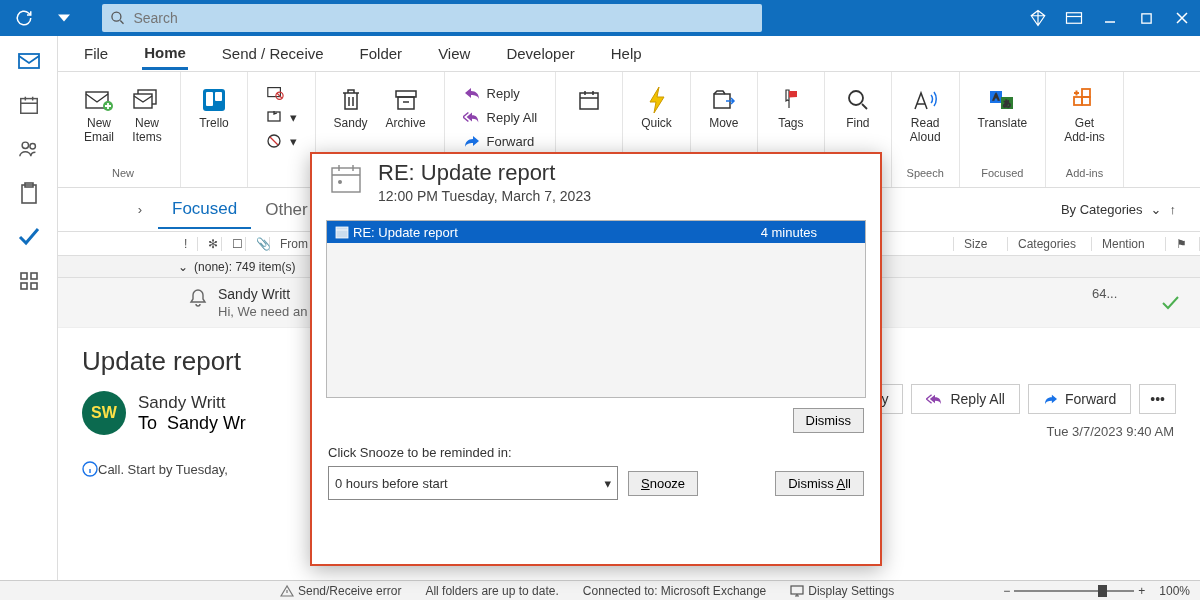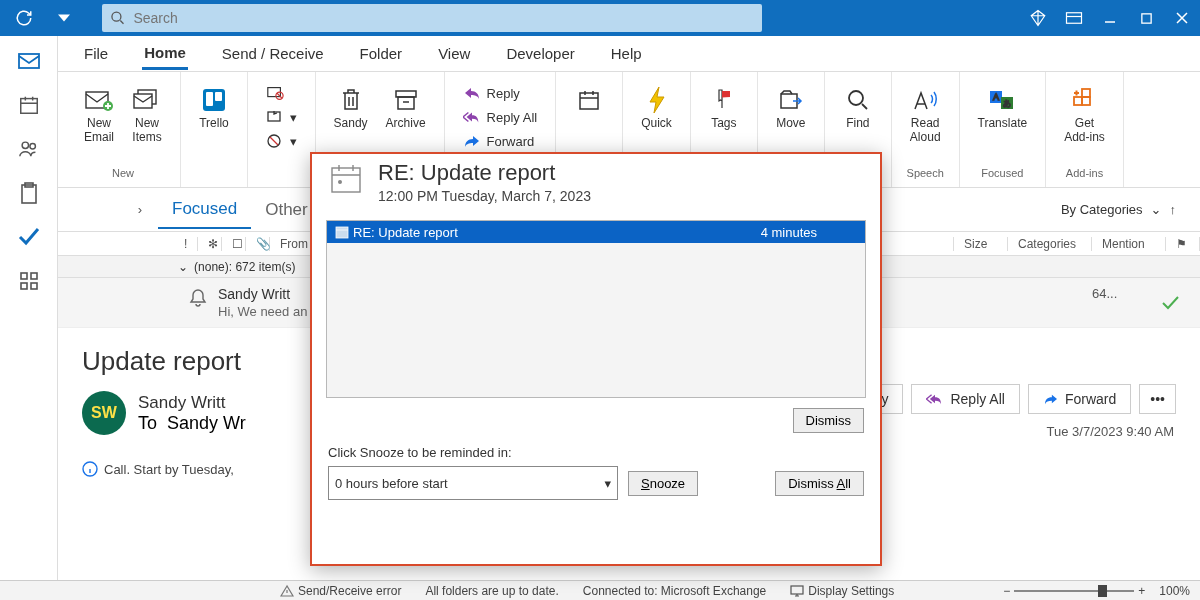--- a/index.html
+++ b/index.html
@@ -54,21 +54,21 @@
 .preview { font-size:13px; color:#666; margin-top:2px; }
 
 
 .readpane { flex:1; padding:18px 24px; position:relative; }
 .rp-subject { font-size:26px; font-weight:400; margin-bottom:14px; }
 .rp-head { display:flex; align-items:center; gap:12px; }
 .avatar { width:44px; height:44px; border-radius:50%; background:#0b6a4f; color:#fde047; display:flex; align-items:center; justify-content:center; font-size:16px; font-weight:600; }
 .rp-toolbar { position:absolute; right:24px; top:56px; display:flex; gap:8px; }
 .rp-tbtn { border:1px solid #ccc; padding:6px 14px; display:flex; align-items:center; gap:6px; cursor:pointer; font-size:14px; background:#fff;}
 .rp-date { position:absolute; right:26px; top:96px; font-size:13px; color:#555;}
-.rp-note { margin-top:26px; font-size:13px; color:#444; display:flex; align-items:center; gap:6px;}
+.rp-note { margin-top:26px; font-size:13px; color:#444; display:flex; align-items:center; }
 
 
 .statusbar { position:absolute; left:0; right:0; bottom:0; height:20px; border-top:1px solid #ccc; background:#f3f3f3; display:flex; align-items:center; font-size:12px; color:#444; padding:0 10px; gap:24px;}
 .statusbar .sp { display:flex; align-items:center; gap:4px;}
 .zoomer { margin-left:auto; display:flex; align-items:center; gap:4px;}
 .zline { width:120px; height:2px; background:#888; position:relative;}
 .zknob { width:9px; height:12px; background:#444; position:absolute; left:70%; top:-5px;}
 
 
 .dialog { position:absolute; left:310px; top:152px; width:572px; height:414px; background:#fff; border:2px solid #d84a2b; box-shadow:0 4px 20px rgba(0,0,0,.3); display:flex; flex-direction:column;}
@@ -340,40 +340,40 @@
             </svg>
           </div>
           <div class="lbl">Quick</div>
         </div>
       </div>
     </div>
   <div class="rgroup">
       <div class="rbtns">
         <div class="rbtn">
           <div class="ico">
-            <svg width="20" height="26" viewBox="0 0 20 26" fill="#d33" stroke="#333" stroke-width="1.2">
-              <path d="M5 3h3v11l-1.5-1L5 14zM8 3v18" fill="none"></path>
-              <path d="M8 4h8v6l-8 .5z" stroke="none"></path>
-            </svg>
-          </div>
-          <div class="lbl">Tags</div>
-        </div>
-      </div>
-    </div>
-  <div class="rgroup">
-      <div class="rbtns">
-        <div class="rbtn">
-          <div class="ico">
             <svg width="26" height="24" viewBox="0 0 26 24" fill="none" stroke="#333" stroke-width="1.5">
               <rect x="3" y="6" width="16" height="14"></rect>
               <path d="M3 6l3-3h6l2 3"></path>
               <path d="M15 13h8m-3-3 3 3-3 3" stroke="#1a73e8"></path>
             </svg>
           </div>
           <div class="lbl">Move</div>
+        </div>
+      </div>
+    </div>
+  <div class="rgroup">
+      <div class="rbtns">
+        <div class="rbtn">
+          <div class="ico">
+            <svg width="20" height="26" viewBox="0 0 20 26" fill="#d33" stroke="#333" stroke-width="1.2">
+              <path d="M5 3h3v11l-1.5-1L5 14zM8 3v18" fill="none"></path>
+              <path d="M8 4h8v6l-8 .5z" stroke="none"></path>
+            </svg>
+          </div>
+          <div class="lbl">Tags</div>
         </div>
       </div>
     </div>
   <div class="rgroup">
       <div class="rbtns">
         <div class="rbtn">
           <div class="ico">
             <svg width="24" height="24" viewBox="0 0 24 24" fill="none" stroke="#333" stroke-width="1.8">
               <circle cx="10" cy="10" r="7"></circle>
               <path d="m21 21-5-5"></path>
@@ -450,21 +450,21 @@
       <span class="ch" style="width:20px">☐</span>
       <span class="ch" style="width:20px">📎</span>
     <span class="ch" style="flex:1">From</span>
     <span class="ch" style="width:50px">Size</span>
     <span class="ch" style="width:80px">Categories</span>
     <span class="ch" style="width:70px">Mention</span>
     <span class="ch" style="width:30px">⚑</span>
   </div>
   <div class="grouprow">
       <span>⌄</span>
-      <span>(none): 672 item(s)</span>
+      <span>(none): 749 item(s)</span>
     </div>
   <div class="msgrow">
     <div class="bellcell">
         <svg width="18" height="20" viewBox="0 0 18 20" fill="none" stroke="#666" stroke-width="1.4">
           <path d="M9 2a5 5 0 0 0-5 5v4l-2 3h14l-2-3V7a5 5 0 0 0-5-5zM7 16a2 2 0 0 0 4 0"></path>
         </svg>
       </div>
     <div class="msgbody">
       <div class="sender">Sandy Writt</div>
       <div class="preview">Hi,  We need an updated report — can you get that to us ahead of time?  Appreciate it - thanks! &lt;en</div>

